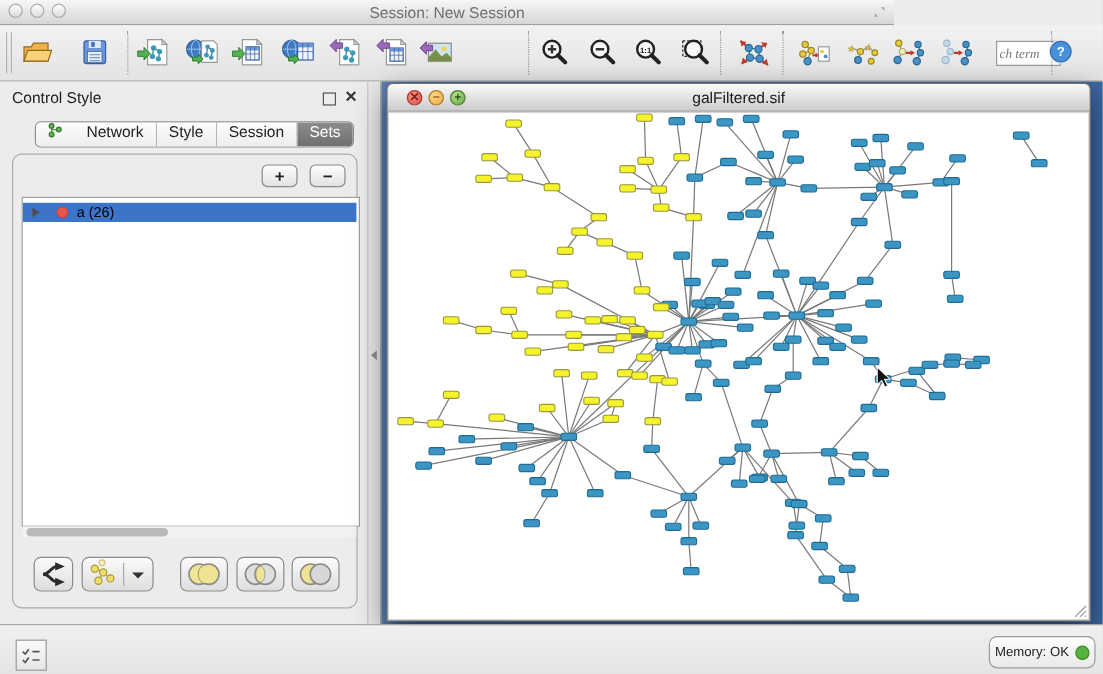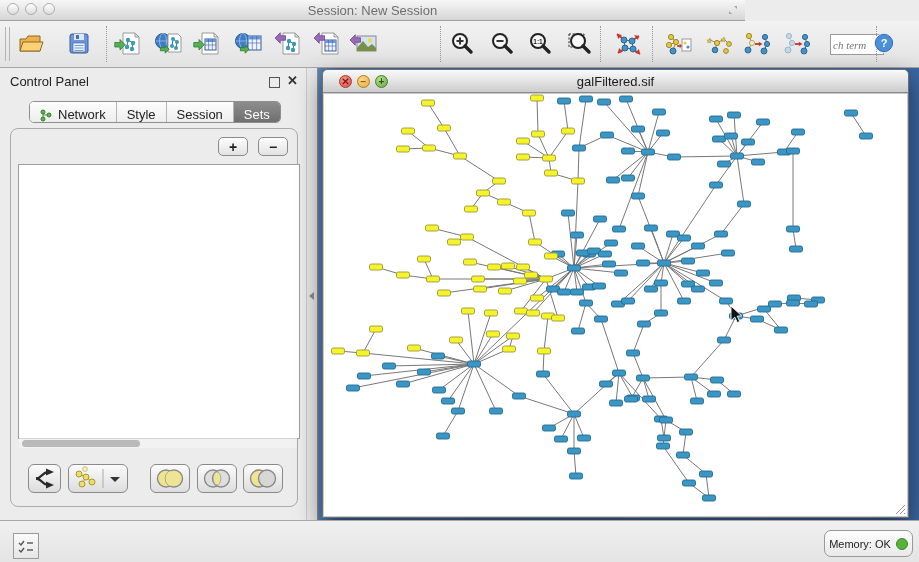--- a/index.html
+++ b/index.html
@@ -24,21 +24,21 @@
   .searchbox{position:absolute;left:830px;top:13px;width:54px;height:21px;
     border:1px solid #9a9a9a;background:#fff;font-style:italic;font-size:11px;
     color:#4a4a4a;padding:0 2px;box-sizing:border-box;font-family:"Liberation Serif",serif;}
   
   .cpanel{position:absolute;left:0;top:68px;width:306px;height:452px;background:#ececec;}
   .cp-header{position:absolute;left:10px;top:6px;font-size:13px;color:#222;}
   .cp-float{position:absolute;right:26px;top:9px;width:9px;height:9px;border:1px solid #555;background:transparent;}
   .cp-close{position:absolute;right:8px;top:5px;font-size:13px;font-weight:bold;color:#333;cursor:pointer;}
   .tabs{position:absolute;left:29px;top:33px;height:20px;display:flex;
     border:1px solid #8f8f8f;border-radius:5px;overflow:hidden;background:#fdfdfd;}
-  .tab{display:flex;align-items:flex-end;gap:6px;padding:0 10px;font-size:13px;color:#222;
+  .tab{display:flex;align-items:flex-start;gap:20px;padding:0 10px;font-size:13px;color:#222;
     background:linear-gradient(#fdfdfd,#ededed);border-right:1px solid #b5b5b5;cursor:pointer;white-space:nowrap;}
   .tab:last-child{border-right:none;}
   .tab.selected{background:linear-gradient(#8d8d8d,#6f6f6f);color:#fff;}
   .cp-box{position:absolute;left:10px;top:60px;width:286px;height:377px;
     border:1px solid #ababab;border-radius:8px;background:#ececec;}
   .pm-btn{position:absolute;top:69px;width:30px;height:19px;border:1px solid #8a8a8a;border-radius:5px;
     background:linear-gradient(#fdfdfd,#e2e2e2);font-size:14px;font-weight:bold;color:#222;
     line-height:16px;text-align:center;padding:0;cursor:pointer;}
   .setlist{position:absolute;left:18px;top:96px;width:280px;height:273px;
     border:1px solid #9e9e9e;background:#fff;overflow:hidden;}
@@ -346,21 +346,21 @@
   <button class="tbtn" style="left:870px;width:28px">
     <svg width="28" height="28">
       <circle cx="14" cy="13" r="10" fill="#e6e6e6"></circle>
       <circle cx="14" cy="13" r="8.6" fill="#4a90d9" stroke="#2f6fbd"></circle>
       <text x="14" y="17" font-size="11" font-weight="bold" text-anchor="middle" fill="#fff" font-family="Liberation Sans,sans-serif">?</text>
       </svg>
   </button>
 </div>
 
 <div class="cpanel">
-  <div class="cp-header">Control Panel</div>
+  <div class="cp-header">Control Style</div>
   <div class="cp-float"></div>
   <div class="cp-close">✕</div>
 
   <div class="tabs">
     <div class="tab">
       <svg width="12" height="13">
         <line x1="3" y1="3" x2="3" y2="10" stroke="#4a9b3f"></line>
           <line x1="3" y1="6" x2="9" y2="6" stroke="#4a9b3f"></line>
         <circle cx="3" cy="3" r="2" fill="#5fb353" stroke="#3a7a31"></circle>
           <circle cx="3" cy="10" r="2" fill="#5fb353" stroke="#3a7a31"></circle>
@@ -378,20 +378,25 @@
       <span>Sets</span>
     </div>
   </div>
 
   <div class="cp-box"></div>
 
   <button class="pm-btn" style="left:218px">+</button>
   <button class="pm-btn" style="left:258px">−</button>
 
   <div class="setlist">
+    <div class="setrow selected" style="top:4px">
+      <div class="tri"></div>
+      <div class="dot"></div>
+      <span>a (26)</span>
+    </div>
   </div>
   <div class="hscroll">
     <div class="hthumb"></div>
   </div>
 
   <button class="bbtn" style="left:28px;width:33px">
     <svg width="31" height="27">
       <path d="M7 13.5 C13 13.5 13 7 19 7" fill="none" stroke="#2a2a2a" stroke-width="2.4"></path>
       <path d="M7 13.5 C13 13.5 13 20 19 20" fill="none" stroke="#2a2a2a" stroke-width="2.4"></path>
       <path d="M25 7 L17 3.5 L17 10.5 Z" fill="#2a2a2a"></path>

